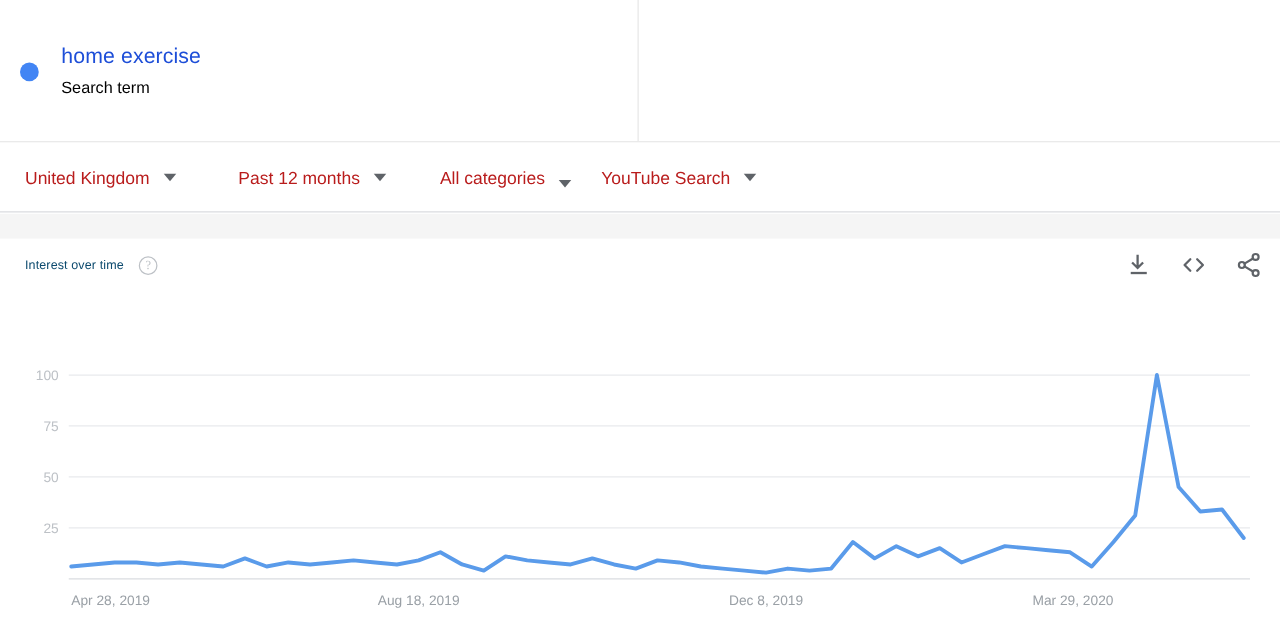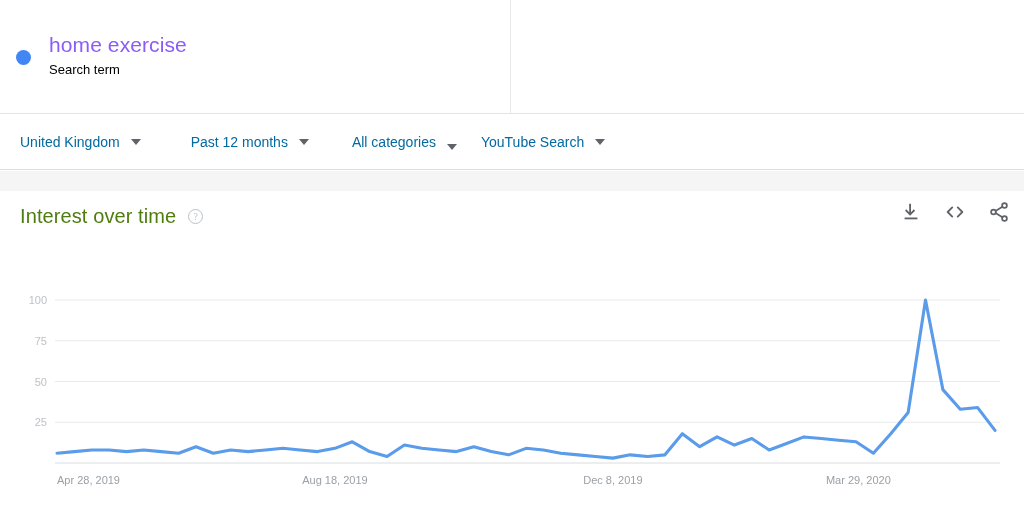--- a/index.html
+++ b/index.html
@@ -30,21 +30,21 @@
   }
   .term-dot {
     width: 15px; height: 15px; border-radius: 50%;
     background: #4285f4;
     flex: 0 0 auto;
     margin-right: 18px;
     margin-top: 2px;
   }
   .term-texts { display: flex; flex-direction: column; justify-content: center; }
   .term-title {
-    font-size: 21px; color: #8b5cf6; line-height: 24px;
+    font-size: 17px; color: #1d4ed8; line-height: 24px;
     letter-spacing: .1px;
   }
   .term-sub {
     font-size: 13px; color: #000000; line-height: 20px; margin-top: 3px;
   }
   .compare-card {
     flex: 1 1 auto; height: 113px;
     display: flex; align-items: center;
     padding-left: 28px;
   }
@@ -62,21 +62,21 @@
   
   .filters-row {
     position: absolute; left: 0; top: 114px;
     width: 1024px; height: 56px;
     background: #fff;
     display: flex; align-items: center;
     border-bottom: 1px solid #dadce0;
   }
   .filter {
     display: flex; align-items: center;
-    font-size: 14px; color: #0369a1;
+    font-size: 14px; color: #b91c1c;
     cursor: pointer; white-space: nowrap;
   }
   .filter .caret {
     width: 0; height: 0; margin-left: 11px;
     border-left: 5px solid transparent;
     border-right: 5px solid transparent;
     border-top: 6px solid #5f6368;
   }
 
   
@@ -89,21 +89,21 @@
   
   .chart-card {
     position: absolute; left: 0; top: 191px;
     width: 1024px; height: 320px;
     background: #fff;
   }
   .chart-head {
     position: absolute; left: 20px; top: 14px;
     display: flex; align-items: center;
   }
-  .chart-head-title { font-size: 20px; color: #4d7c0f; letter-spacing: .1px; }
+  .chart-head-title { font-size: 10px; color: #0c4a6e; letter-spacing: .1px; }
   .help-icon {
     width: 15px; height: 15px; border-radius: 50%;
     border: 1.3px solid #bdc1c6; color: #bdc1c6;
     font-size: 10px; line-height: 13px; text-align: center;
     margin-left: 12px; font-family: "Liberation Serif", serif;
   }
   .chart-actions {
     position: absolute; right: 14px; top: 10px;
     display: flex; align-items: center; gap: 22px;
   }

